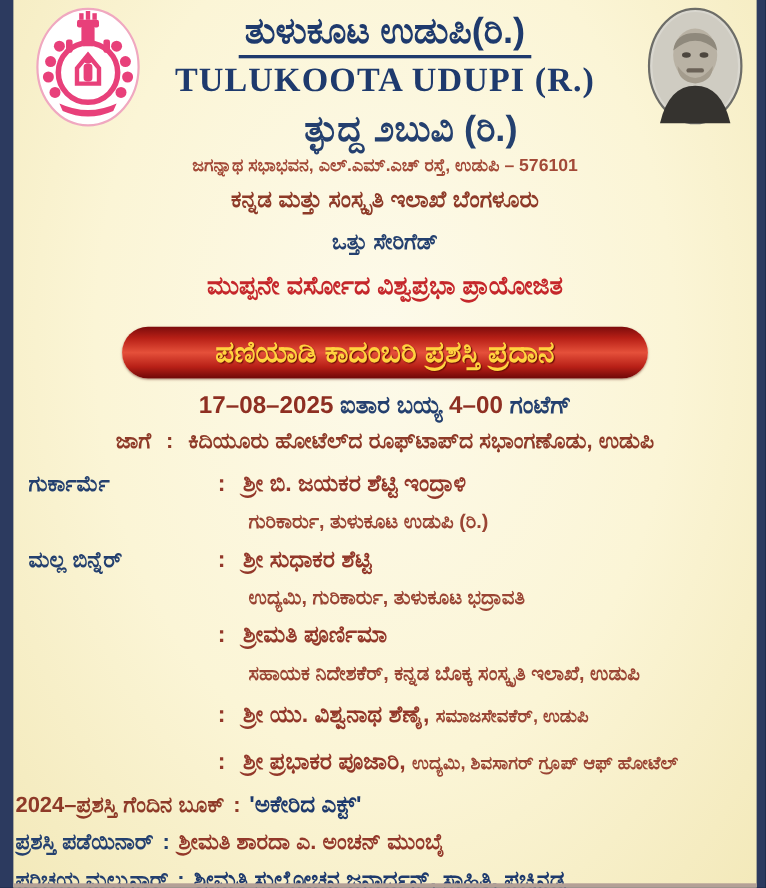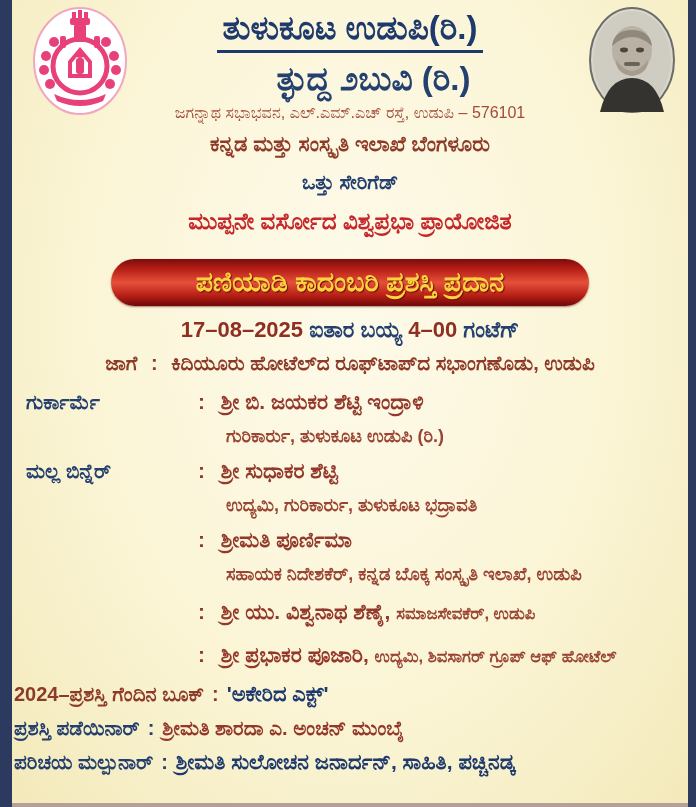--- a/index.html
+++ b/index.html
@@ -29,21 +29,21 @@
   .title-kn .underline{display:inline-block;border-bottom:3px solid #1e3a6d;padding:0 6px 2px;}
   .title-en{
     margin-top:2px;
     font-family:"Liberation Serif", serif;
     font-size:31px;font-weight:bold;color:#1e3a6d;letter-spacing:1px;line-height:36px;
   }
   .title-tulu{
     margin-top:4px;
     font-size:33px;font-weight:bold;color:#24406f;line-height:44px;padding-left:47px;
   }
-  .address{margin-top:0;font-size:16px;font-weight:normal;color:#a34a38;line-height:24px;}
+  .address{margin-top:0;font-size:16px;font-weight:bold;color:#a34a38;line-height:24px;}
   .dept{margin-top:3px;font-size:21px;font-weight:bold;color:#8e3a28;line-height:32px;}
   .collab{margin-top:6px;font-size:20px;font-weight:bold;color:#24406f;line-height:32px;}
   .sponsor{margin-top:7px;font-size:23px;font-weight:bold;color:#c5272b;line-height:32px;}
   .banner{
     margin:22px auto 0;width:478px;height:47px;
     border-radius:26px;
     background:linear-gradient(180deg,#7c0c0c 0%, #b71f16 22%, #e5503a 50%, #b71f16 78%, #6f0808 100%);
     box-shadow:0 1px 2px rgba(90,20,10,.5);
     display:flex;align-items:center;justify-content:center;
   }
@@ -115,20 +115,21 @@
       <ellipse cx="54" cy="44" rx="4" ry="2.4" fill="#4c463e"></ellipse>
       <rect x="38" y="56" width="16" height="4" rx="2" fill="#6b6257"></rect>
       <path d="M30 54 q16 22 32 0 q0 14 -16 16 q-16 -2 -16 -16" fill="#a49c8d"></path>
       <path d="M14 106 q8 -34 32 -34 q24 0 32 34 z" fill="#35332f"></path>
     </svg>
   </div>
 
   <div class="title-kn center">
     <span class="underline">ತುಳುಕೂಟ ಉಡುಪಿ(ರಿ.)</span>
   </div>
+  <div class="title-en center">TULUKOOTA UDUPI (R.)</div>
   <div class="title-tulu center">ತ್ಳುದ್ದ ೨ಬುವಿ (ರಿ.)</div>
   <div class="address center">ಜಗನ್ನಾಥ ಸಭಾಭವನ, ಎಲ್.ಎಮ್.ಎಚ್ ರಸ್ತೆ, ಉಡುಪಿ – 576101</div>
   <div class="dept center">ಕನ್ನಡ ಮತ್ತು ಸಂಸ್ಕೃತಿ ಇಲಾಖೆ ಬೆಂಗಳೂರು</div>
   <div class="collab center">ಒತ್ತು ಸೇರಿಗೆಡ್</div>
   <div class="sponsor center">ಮುಪ್ಪನೇ ವರ್ಸೋದ ವಿಶ್ವಪ್ರಭಾ ಪ್ರಾಯೋಜಿತ</div>
 
   <div class="banner">
     <span class="banner-text">ಪಣಿಯಾಡಿ ಕಾದಂಬರಿ ಪ್ರಶಸ್ತಿ ಪ್ರದಾನ</span>
   </div>
 

